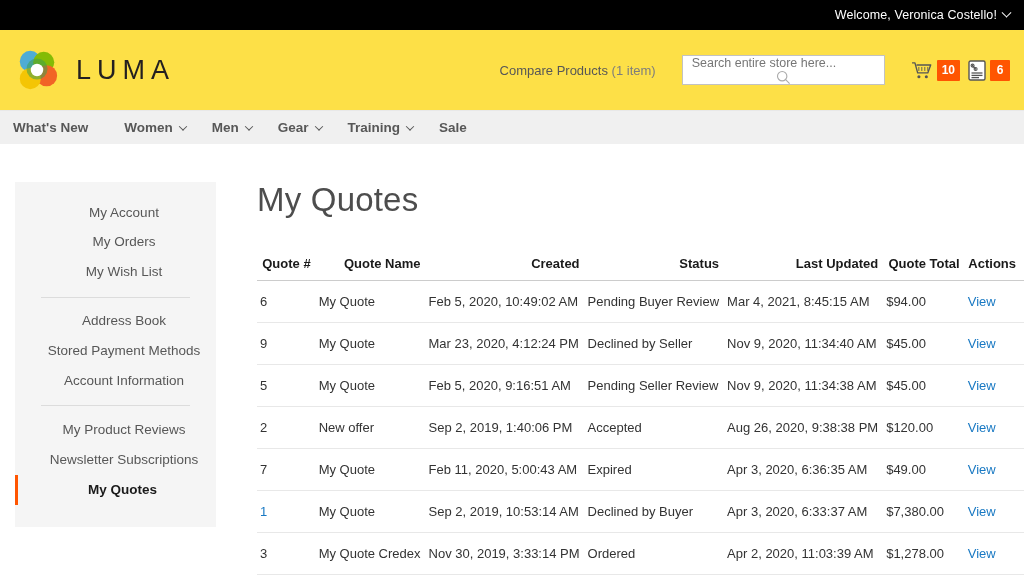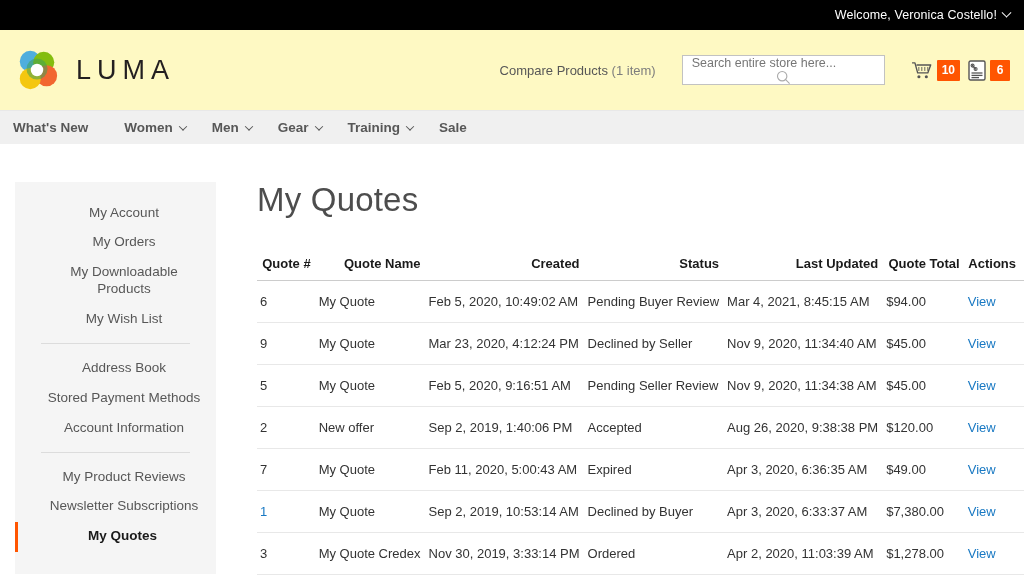--- a/index.html
+++ b/index.html
@@ -33,21 +33,21 @@
     display: inline-block;
     width: 7px; height: 7px;
     border-right: 1.4px solid #ffffff;
     border-bottom: 1.4px solid #ffffff;
     transform: rotate(45deg) translate(-2px,-2px);
   }
 
   
   .header {
     height: 80px;
-    background: #fef9c3;
+    background: #fde047;
     display: flex;
     align-items: center;
     padding: 0 14px 0 14px;
     position: relative;
   }
   .logo-wrap { display: flex; align-items: center; gap: 16px; }
   .logo-mark { width: 46px; height: 46px; display:block; }
   .logo-text {
     font-size: 27px;
     letter-spacing: 6px;
@@ -310,21 +310,20 @@
     <span>Sale</span>
   </div>
 </nav>
 
 <div class="page">
 
   <aside class="sidebar">
     <div class="side-group">
       <div class="side-item"><span>My Account</span></div>
       <div class="side-item"><span>My Orders</span></div>
-      <div class="side-item"><span>My Downloadable Products</span></div>
       <div class="side-item"><span>My Wish List</span></div>
     </div>
     <div class="side-divider"></div>
     <div class="side-group">
       <div class="side-item"><span>Address Book</span></div>
       <div class="side-item"><span>Stored Payment Methods</span></div>
       <div class="side-item"><span>Account Information</span></div>
     </div>
     <div class="side-divider"></div>
     <div class="side-group">

